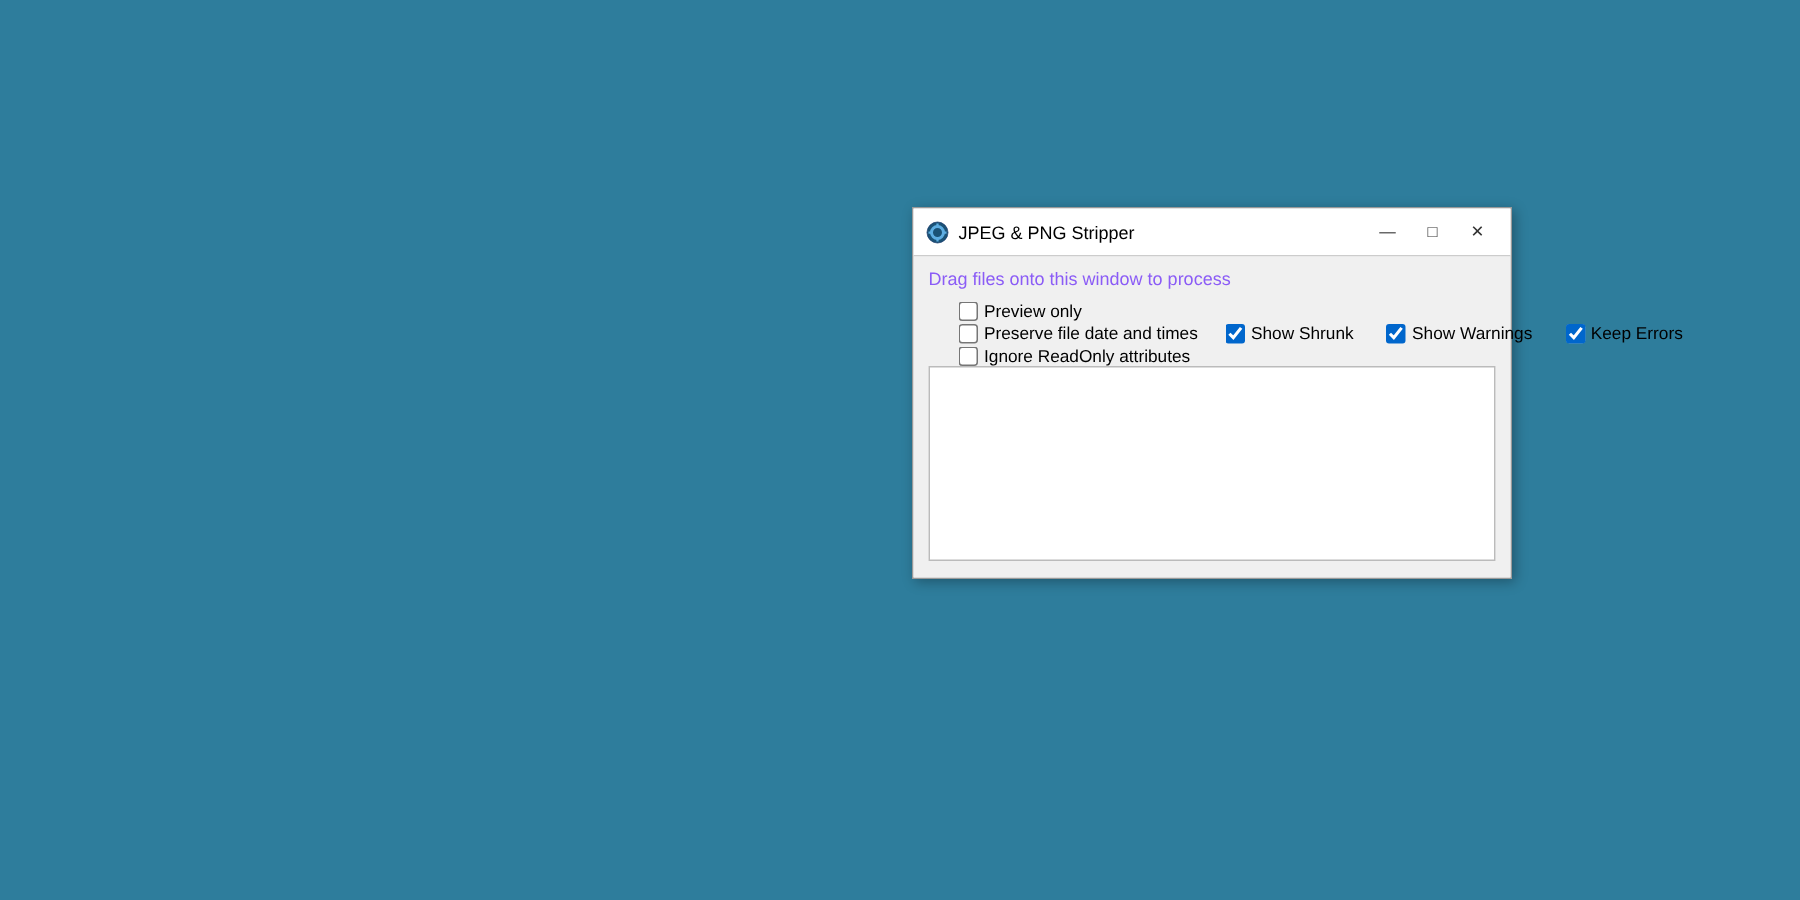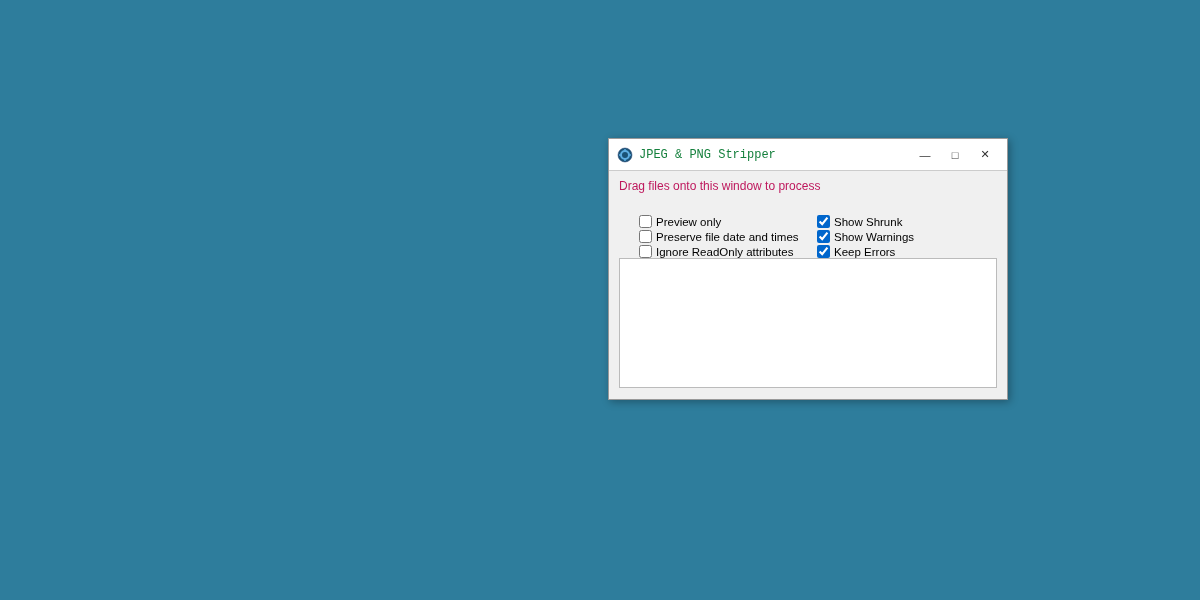--- a/index.html
+++ b/index.html
@@ -46,22 +46,21 @@
       gap: 6px;
     }
 
     .app-icon {
       width: 16px;
       height: 16px;
     }
 
     .title-text {
       font-size: 12px;
-      color: #15803d;
-      font-family: Liberation Mono, monospace;
+      color: #000000;
     }
 
     .window-controls {
       display: flex;
       align-items: center;
       gap: 2px;
     }
 
     .win-btn {
       width: 28px;
@@ -76,35 +75,35 @@
       color: #333;
     }
 
     .window-body {
       background: #f0f0f0;
       padding: 8px 10px;
     }
 
     .drag-label {
       font-size: 12px;
-      color: #be185d;
-      margin-bottom: 22px;
+      color: #8b5cf6;
+      margin-bottom: 8px;
     }
 
     .left-checks {
       display: flex;
       flex-direction: column;
       gap: 2px;
       flex: 0 0 auto;
       width: 178px;
     }
 
     .mid-checks {
       display: flex;
-      flex-direction: column;
+      flex-direction: row;
       gap: 2px;
       flex: 0 0 auto;
       width: 120px;
     }
 
     .right-buttons {
       display: flex;
       flex-direction: column;
       gap: 2px;
       align-items: flex-start;

